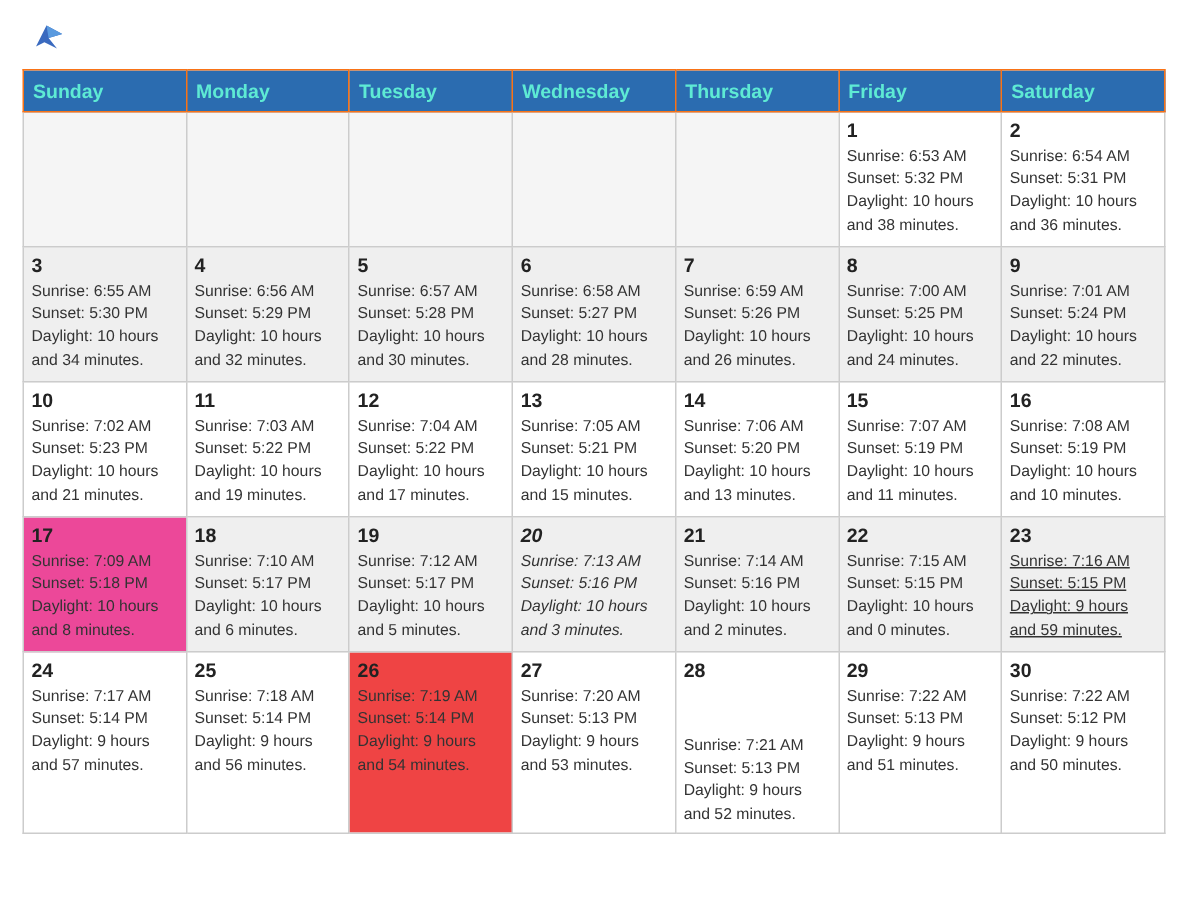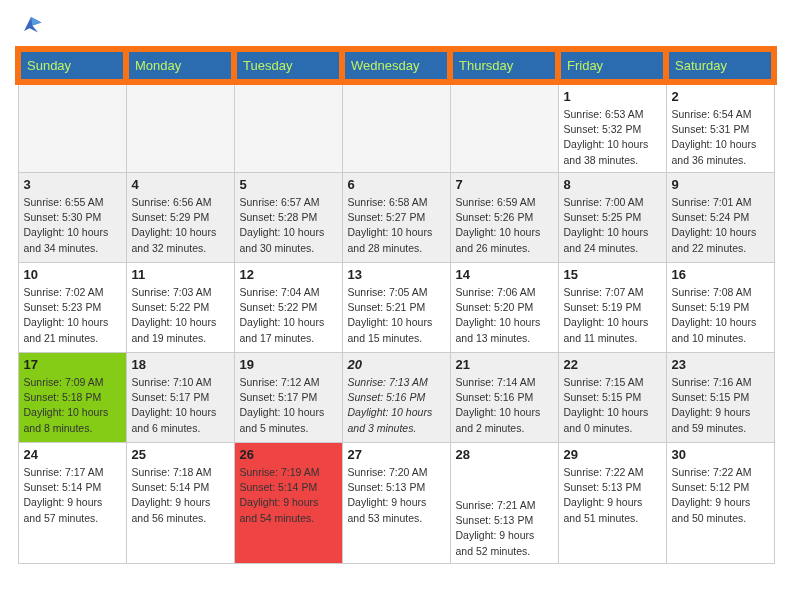--- a/index.html
+++ b/index.html
@@ -52,26 +52,26 @@
       color: #444;
       margin-top: 2px;
     }
     .calendar {
       width: 100%;
       border-collapse: collapse;
       border: 1px solid #ccc;
     }
     .calendar th {
       background: #2b6cb0;
-      color: #bef264;
+      color: #5eead4;
       text-align: left;
       padding: 6px 6px;
       font-size: 13px;
-      font-weight: normal;
-      border: 6px solid #f97316;
+      font-weight: bold;
+      border: 1px solid #f97316;
     }
     .calendar td {
       border: 1px solid #ccc;
       vertical-align: top;
       padding: 4px 5px;
       width: calc(100% / 7);
       min-height: 80px;
       height: 90px;
       font-size: 11px;
       color: #222;
@@ -258,21 +258,21 @@
           </td>
           <td style="background: rgb(255, 255, 255);">
             <div class="day-number">16</div>
             <div class="day-info" style="white-space: pre-line;">Sunrise: 7:08 AM
 Sunset: 5:19 PM
 Daylight: 10 hours
 and 10 minutes.</div>
           </td>
         </tr>
         <tr>
-          <td style="background: #84cc16;">
+          <td style="background: #ec4899;">
             <div class="day-number">17</div>
             <div class="day-info" style="white-space: pre-line;">Sunrise: 7:09 AM
 Sunset: 5:18 PM
 Daylight: 10 hours
 and 8 minutes.</div>
           </td>
           <td style="background: rgb(239, 239, 239);">
             <div class="day-number">18</div>
             <div class="day-info" style="white-space: pre-line;">Sunrise: 7:10 AM
 Sunset: 5:17 PM
@@ -302,21 +302,21 @@
           </td>
           <td style="background: rgb(239, 239, 239);">
             <div class="day-number">22</div>
             <div class="day-info" style="white-space: pre-line;">Sunrise: 7:15 AM
 Sunset: 5:15 PM
 Daylight: 10 hours
 and 0 minutes.</div>
           </td>
           <td style="background: rgb(239, 239, 239);">
             <div class="day-number">23</div>
-            <div class="day-info" style="white-space: pre-line;">Sunrise: 7:16 AM
+            <div class="day-info" style="white-space: pre-line; text-decoration: underline;">Sunrise: 7:16 AM
 Sunset: 5:15 PM
 Daylight: 9 hours
 and 59 minutes.</div>
           </td>
         </tr>
         <tr>
           <td style="background: rgb(255, 255, 255);">
             <div class="day-number">24</div>
             <div class="day-info" style="white-space: pre-line;">Sunrise: 7:17 AM
 Sunset: 5:14 PM

